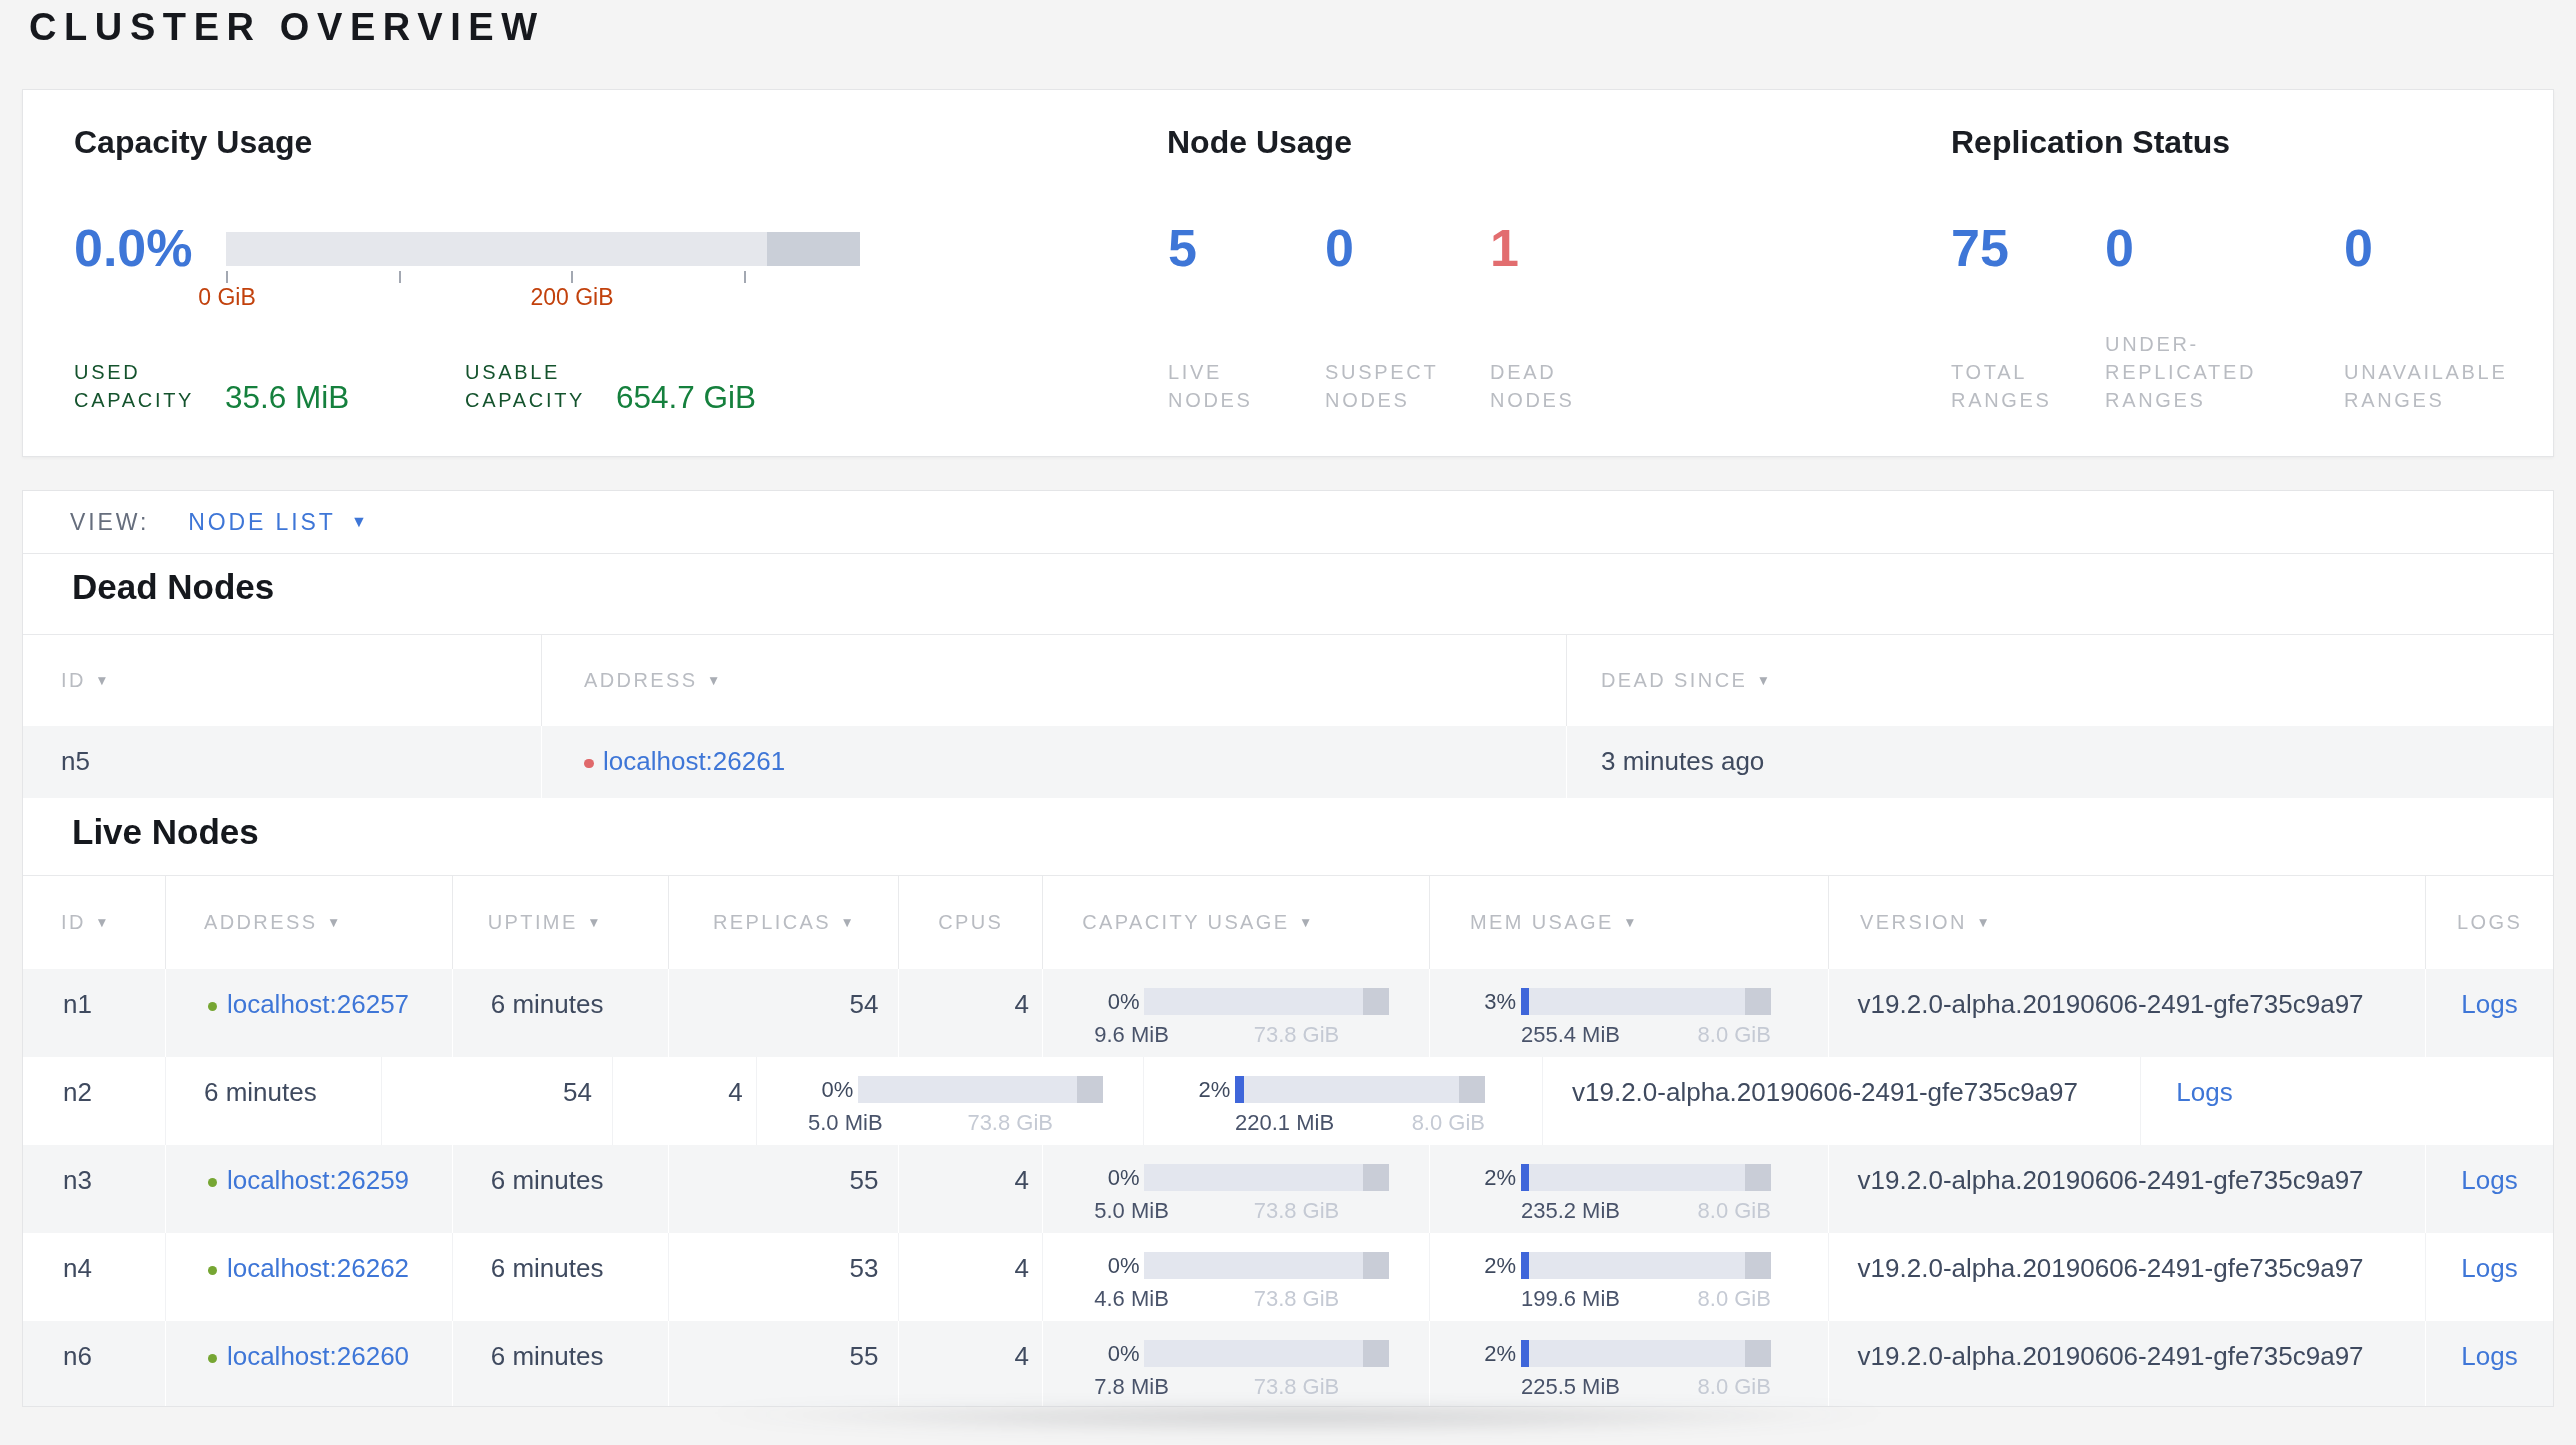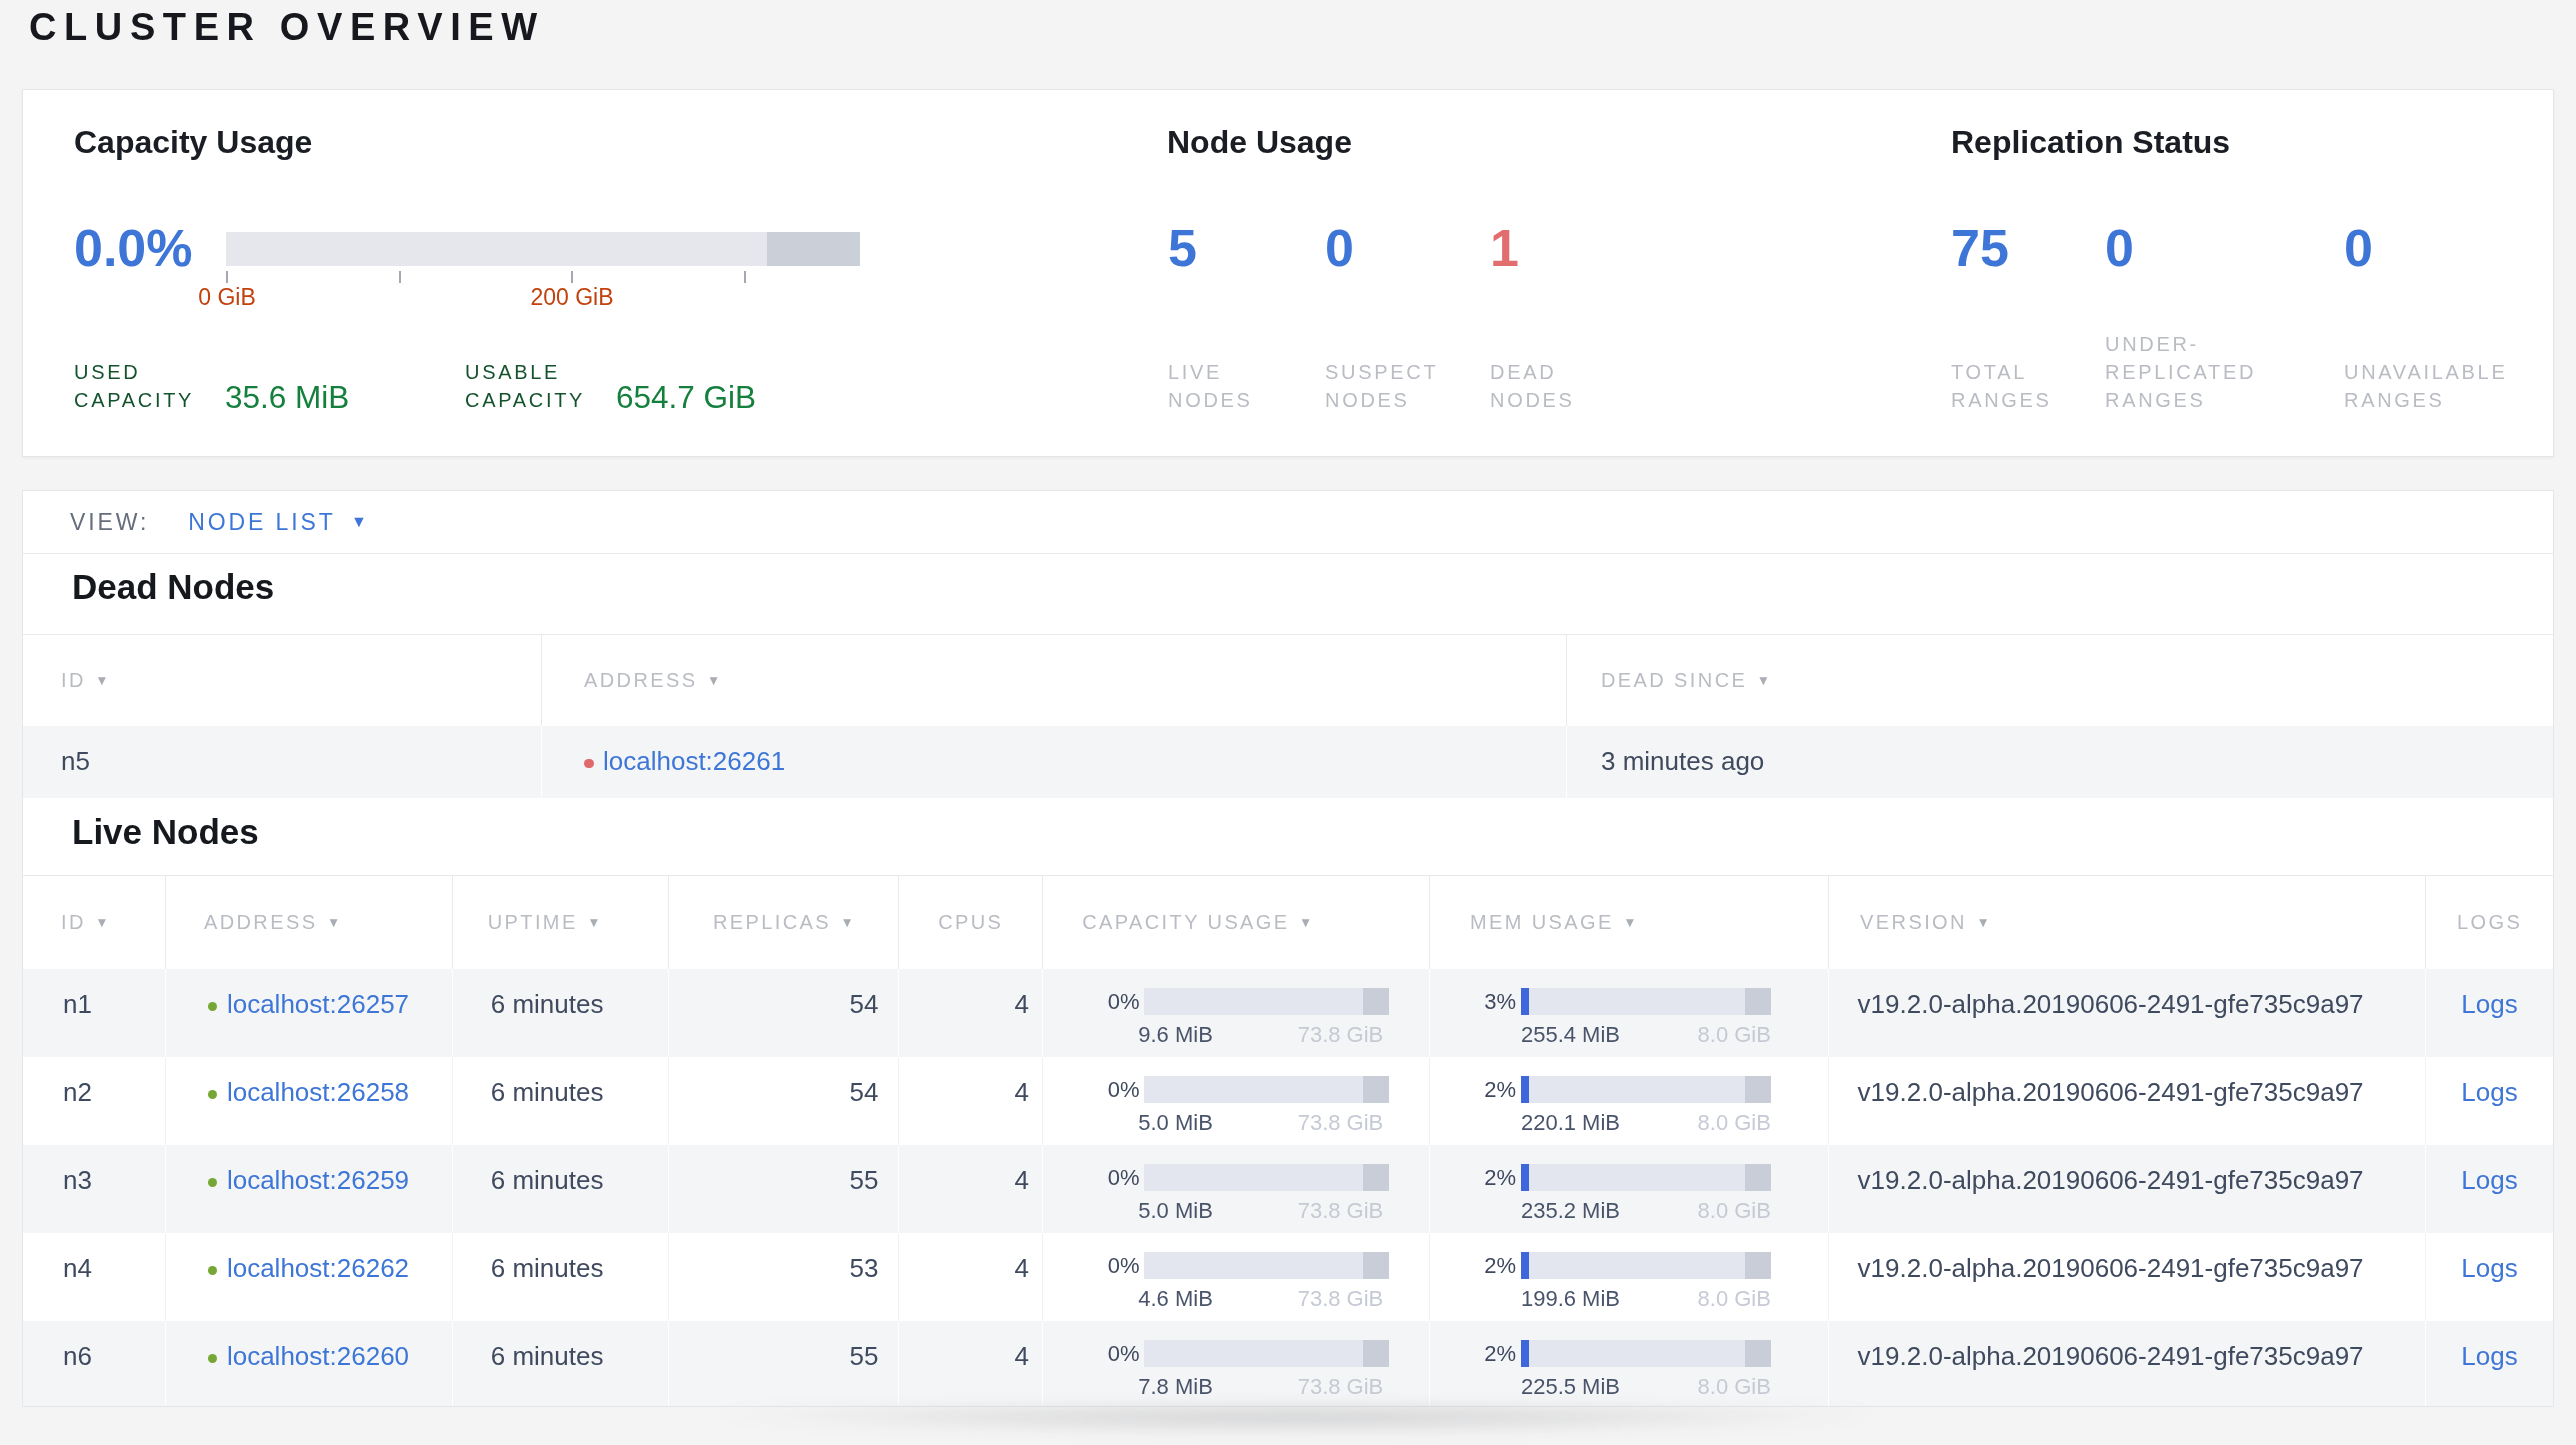--- a/index.html
+++ b/index.html
@@ -95,21 +95,21 @@
   .u-top{display:flex;align-items:center;height:27px}
   .u-label{font-size:22px;color:#3f4a5f;text-align:right;box-sizing:border-box}
   .c6 .u-label{width:101px;padding-right:4.8px}
   .c7 .u-label{width:91px;padding-right:4.8px}
   .u-bar{position:relative;height:27px;background:#e3e6ee}
   .c6 .u-bar{width:245px}
   .c7 .u-bar{width:250px}
   .u-fill{position:absolute;left:0;top:0;bottom:0;background:#3f66da}
   .u-end{position:absolute;right:0;top:0;bottom:0;width:26px;background:#c9cdd7}
   .u-vals{display:flex;justify-content:space-between;font-size:22px;margin-top:6.7px}
-  .c6 .u-vals{margin-left:95px;width:245px}
+  .c6 .u-vals{margin-left:51px;width:245px}
   .c7 .u-vals{margin-left:91px;width:250px}
   .u-used{color:#49536a}
   .u-max{color:#c5cad4}
   .page-shadow{
     position:absolute;left:458px;top:1411px;width:1680px;height:27px;
     background:radial-gradient(ellipse 50% 100% at 50% 0%, rgba(45,48,58,0.30), rgba(45,48,58,0) 72%);
     filter:blur(8.6px);pointer-events:none;
   }
 </style>
 </head>
@@ -264,23 +264,20 @@
           <span class="u-used">255.4 MiB</span>
           <span class="u-max">8.0 GiB</span>
         </div>
       </div>
       <div class="cell c8 txt">v19.2.0-alpha.20190606-2491-gfe735c9a97</div>
       <div class="cell c9 txt"><a class="link" href="#">Logs</a></div>
     </div>
 
     <div class="lrow">
       <div class="cell c1 txt">n2</div>
-      <div class="cell c2 txt">
-        <span class="dot green"></span><a class="link" href="#">localhost:26258</a>
-      </div>
       <div class="cell c3 txt">6 minutes</div>
       <div class="cell c4 txt">54</div>
       <div class="cell c5 txt">4</div>
       <div class="cell c6 usage-cell">
         <div class="u-top">
           <span class="u-label">0%</span>
           <span class="u-bar">
               <span class="u-fill" style="width: 0%;"></span>
               <span class="u-end"></span>
             </span>

